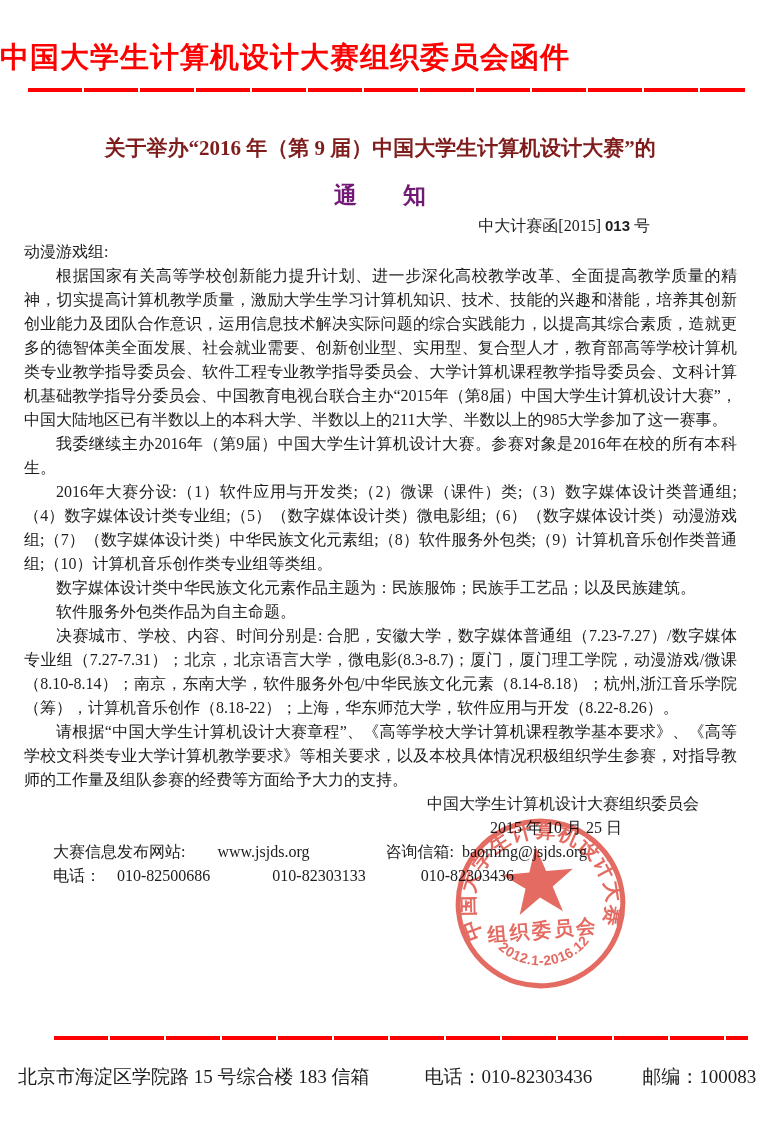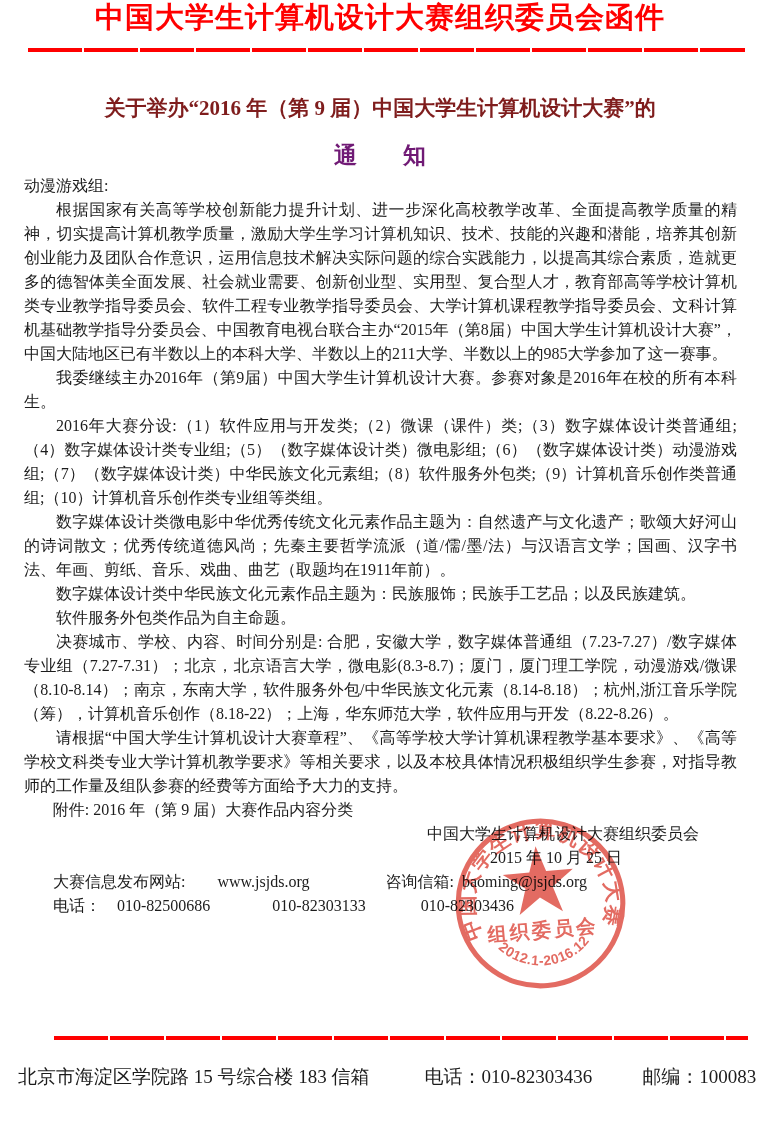--- a/index.html
+++ b/index.html
@@ -8,21 +8,21 @@
     position: relative;
     width: 760px;
     height: 1124px;
     margin: 0 auto;
     background: #ffffff;
     font-family: "Liberation Serif", serif;
     color: #1c1c1c;
     overflow: hidden;
   }
   .letterhead {
-    text-align: center;
+    padding-top: 40px;
     font-family: "Liberation Sans", sans-serif;
     font-weight: bold;
     font-size: 29px;
     line-height: 34px;
     letter-spacing: 1px;
     color: #ff0000;
   }
   .red-rule {
     height: 4px;
     margin: 14px 15px 0 28px;
@@ -154,32 +154,31 @@
 <div class="page">
 
   <div class="letterhead">中国大学生计算机设计大赛组织委员会函件</div>
 
   <div class="red-rule"></div>
 
   <div class="doc-title">关于举办“2016 年（第 9 届）中国大学生计算机设计大赛”的</div>
 
   <div class="doc-title2"><span>通</span><span class="gap"></span><span>知</span></div>
 
+  <div class="doc-number"><span>中大计赛函[2015] </span><span class="num">013</span><span> 号</span></div>
 
   <div class="letter-body">
     <p class="salutation">动漫游戏组:</p>
     <p class="para">根据国家有关高等学校创新能力提升计划、进一步深化高校教学改革、全面提高教学质量的精神，切实提高计算机教学质量，激励大学生学习计算机知识、技术、技能的兴趣和潜能，培养其创新创业能力及团队合作意识，运用信息技术解决实际问题的综合实践能力，以提高其综合素质，造就更多的德智体美全面发展、社会就业需要、创新创业型、实用型、复合型人才，教育部高等学校计算机类专业教学指导委员会、软件工程专业教学指导委员会、大学计算机课程教学指导委员会、文科计算机基础教学指导分委员会、中国教育电视台联合主办“2015年（第8届）中国大学生计算机设计大赛”，中国大陆地区已有半数以上的本科大学、半数以上的211大学、半数以上的985大学参加了这一赛事。</p>
     <p class="para">我委继续主办2016年（第9届）中国大学生计算机设计大赛。参赛对象是2016年在校的所有本科生。</p>
     <p class="para">2016年大赛分设:（1）软件应用与开发类;（2）微课（课件）类;（3）数字媒体设计类普通组;（4）数字媒体设计类专业组;（5）（数字媒体设计类）微电影组;（6）（数字媒体设计类）动漫游戏组;（7）（数字媒体设计类）中华民族文化元素组;（8）软件服务外包类;（9）计算机音乐创作类普通组;（10）计算机音乐创作类专业组等类组。</p>
-    <p class="para">数字媒体设计类微电影中华优秀传统文化元素作品主题为：自然遗产与文化遗产；歌颂大好河山的诗词散文；优秀传统道德风尚；先秦主要哲学流派（道/儒/墨/法）与汉语言文学；国画、汉字书法、年画、剪纸、音乐、戏曲、曲艺（取题均在1911年前）。</p>
     <p class="para">数字媒体设计类中华民族文化元素作品主题为：民族服饰；民族手工艺品；以及民族建筑。</p>
     <p class="para">软件服务外包类作品为自主命题。</p>
     <p class="para">决赛城市、学校、内容、时间分别是: 合肥，安徽大学，数字媒体普通组（7.23-7.27）/数字媒体专业组（7.27-7.31）；北京，北京语言大学，微电影(8.3-8.7)；厦门，厦门理工学院，动漫游戏/微课（8.10-8.14）；南京，东南大学，软件服务外包/中华民族文化元素（8.14-8.18）；杭州,浙江音乐学院（筹），计算机音乐创作（8.18-22）；上海，华东师范大学，软件应用与开发（8.22-8.26）。</p>
     <p class="para">请根据“中国大学生计算机设计大赛章程”、《高等学校大学计算机课程教学基本要求》、《高等学校文科类专业大学计算机教学要求》等相关要求，以及本校具体情况积极组织学生参赛，对指导教师的工作量及组队参赛的经费等方面给予大力的支持。</p>
-    <p class="attachment">附件: 2016 年（第 9 届）大赛作品内容分类</p>
   </div>
 
   <div class="signature">中国大学生计算机设计大赛组织委员会</div>
   <div class="signature-date">2015 年 10 月 25 日</div>
 
   <div class="contact-row"><span>大赛信息发布网站:</span><span class="sp32"></span><span>www.jsjds.org</span><span class="sp76"></span><span>咨询信箱:</span><span class="sp8"></span><span>baoming@jsjds.org</span></div>
 
   <div class="contact-row"><span>电话：</span><span class="sp16"></span><span>010-82500686</span><span class="sp62"></span><span>010-82303133</span><span class="sp55"></span><span>010-82303436</span></div>
 
   <svg class="seal" viewBox="-100 -100 200 200" aria-hidden="true">

